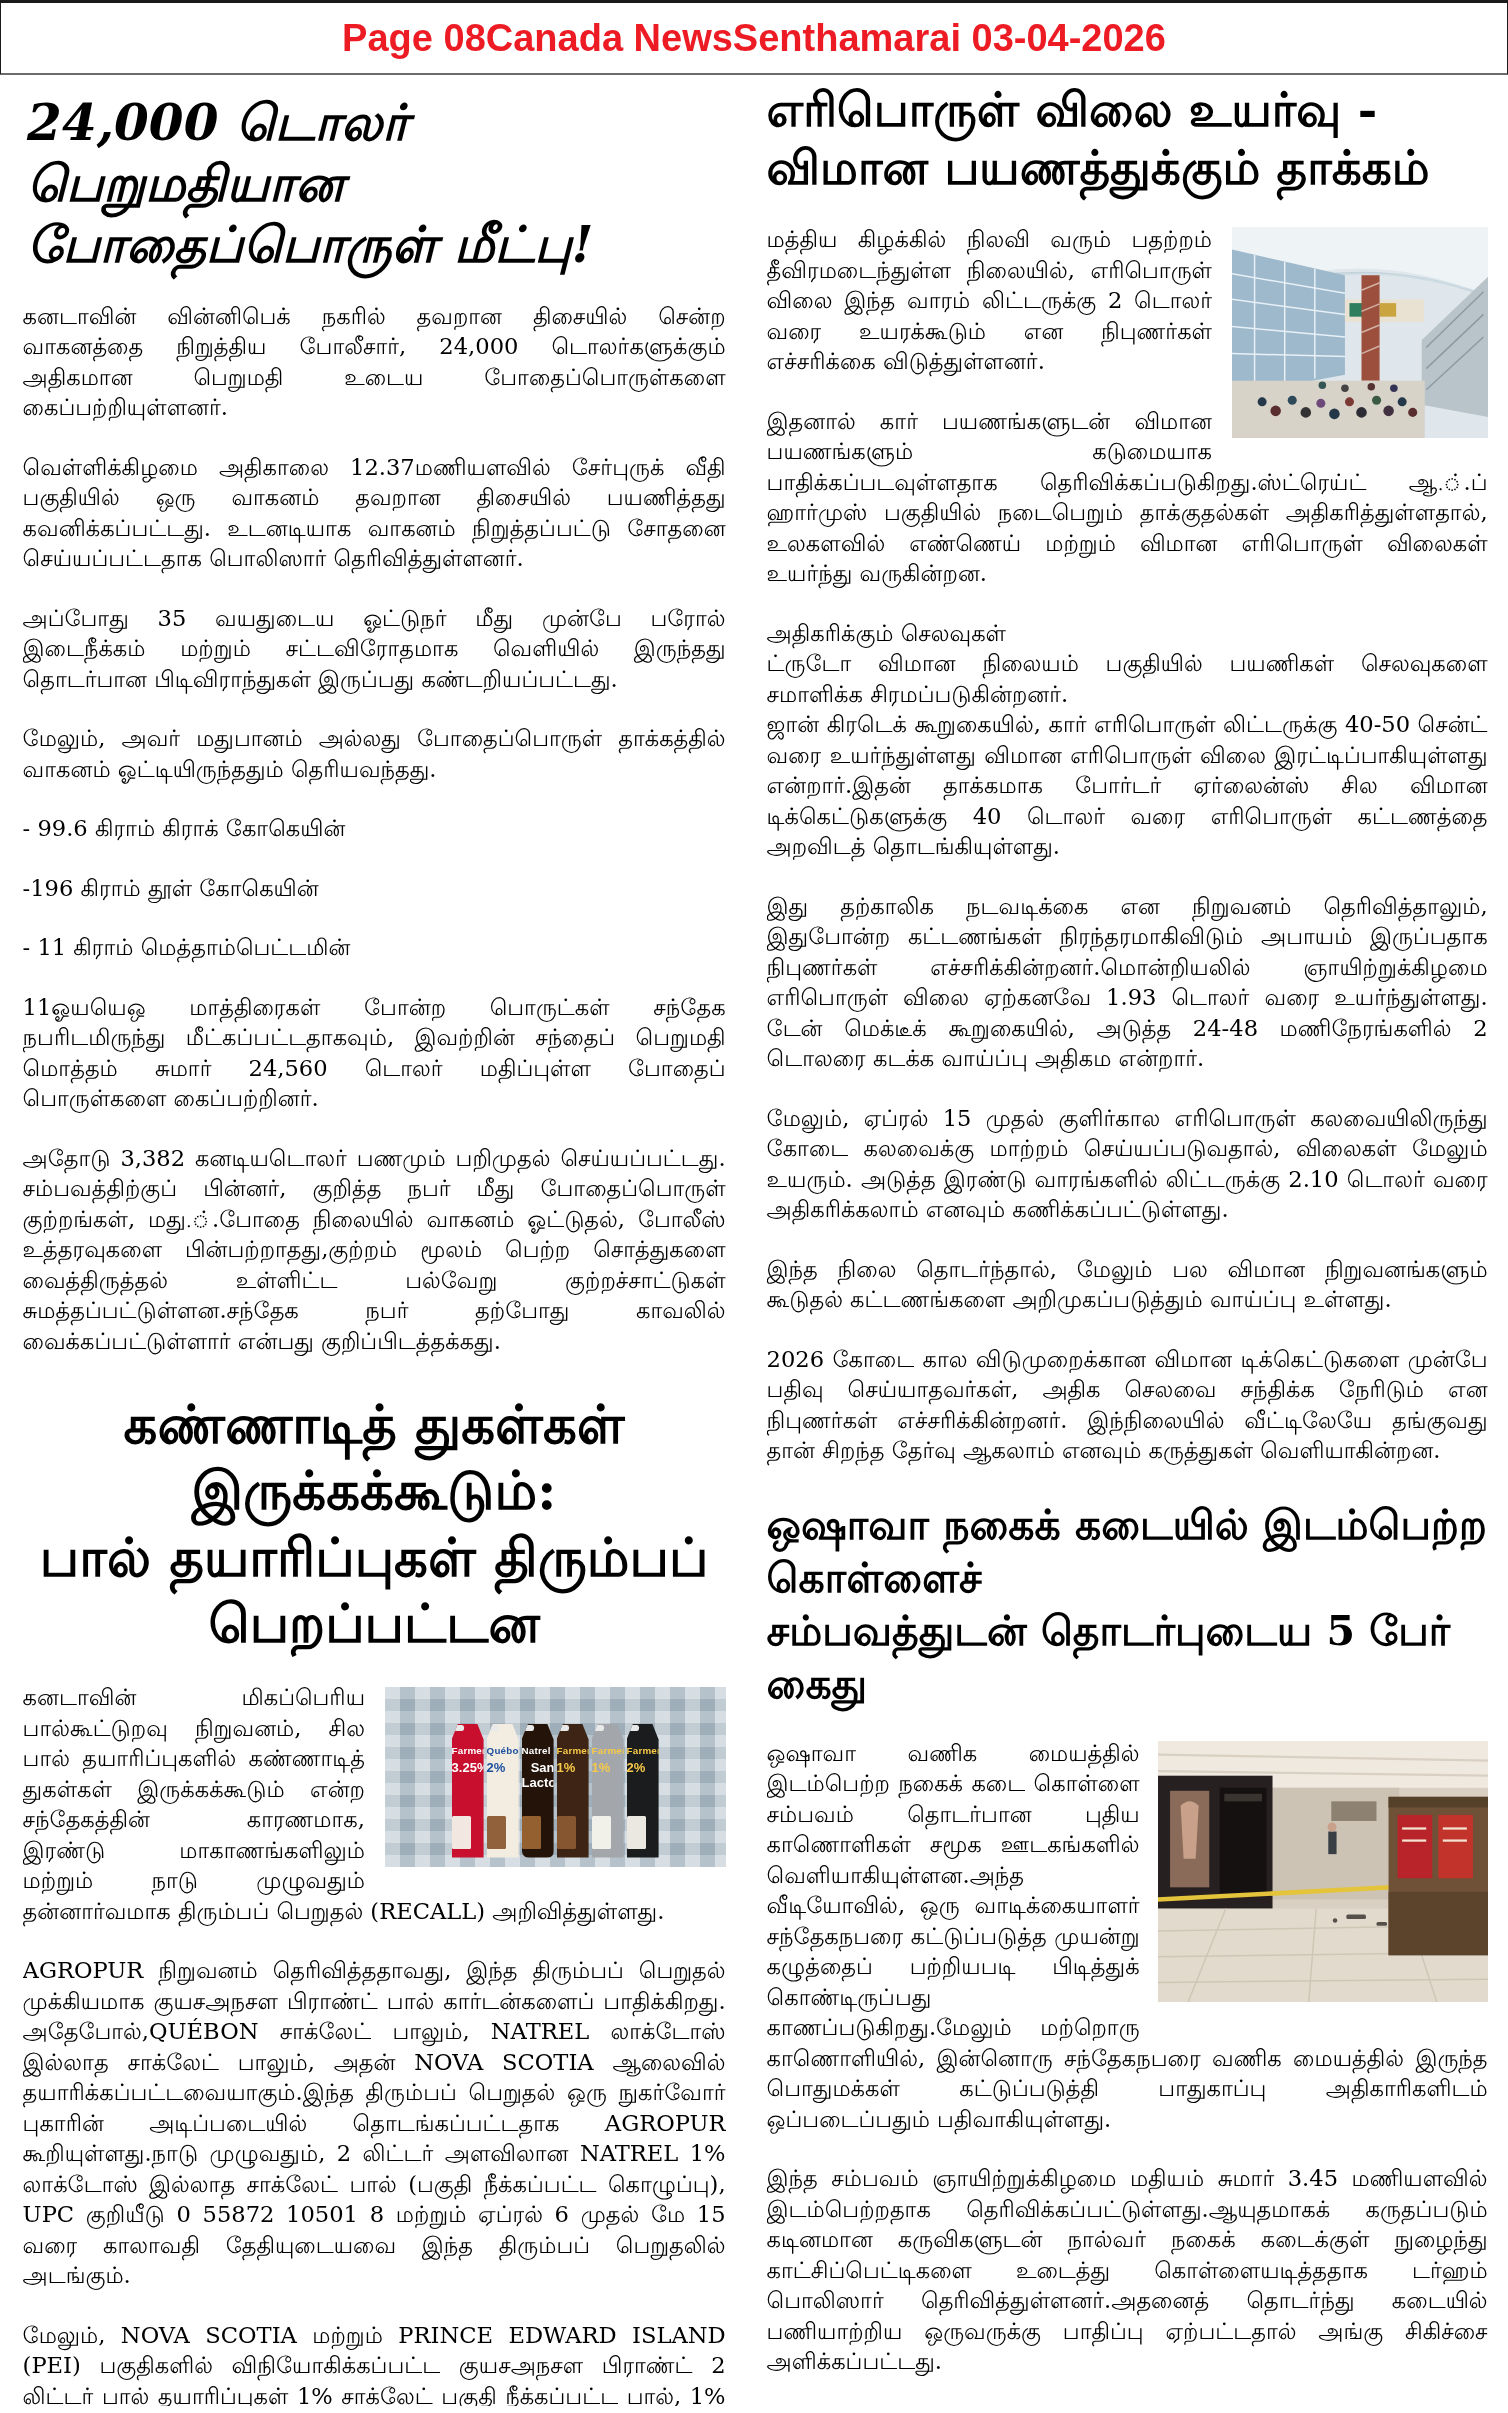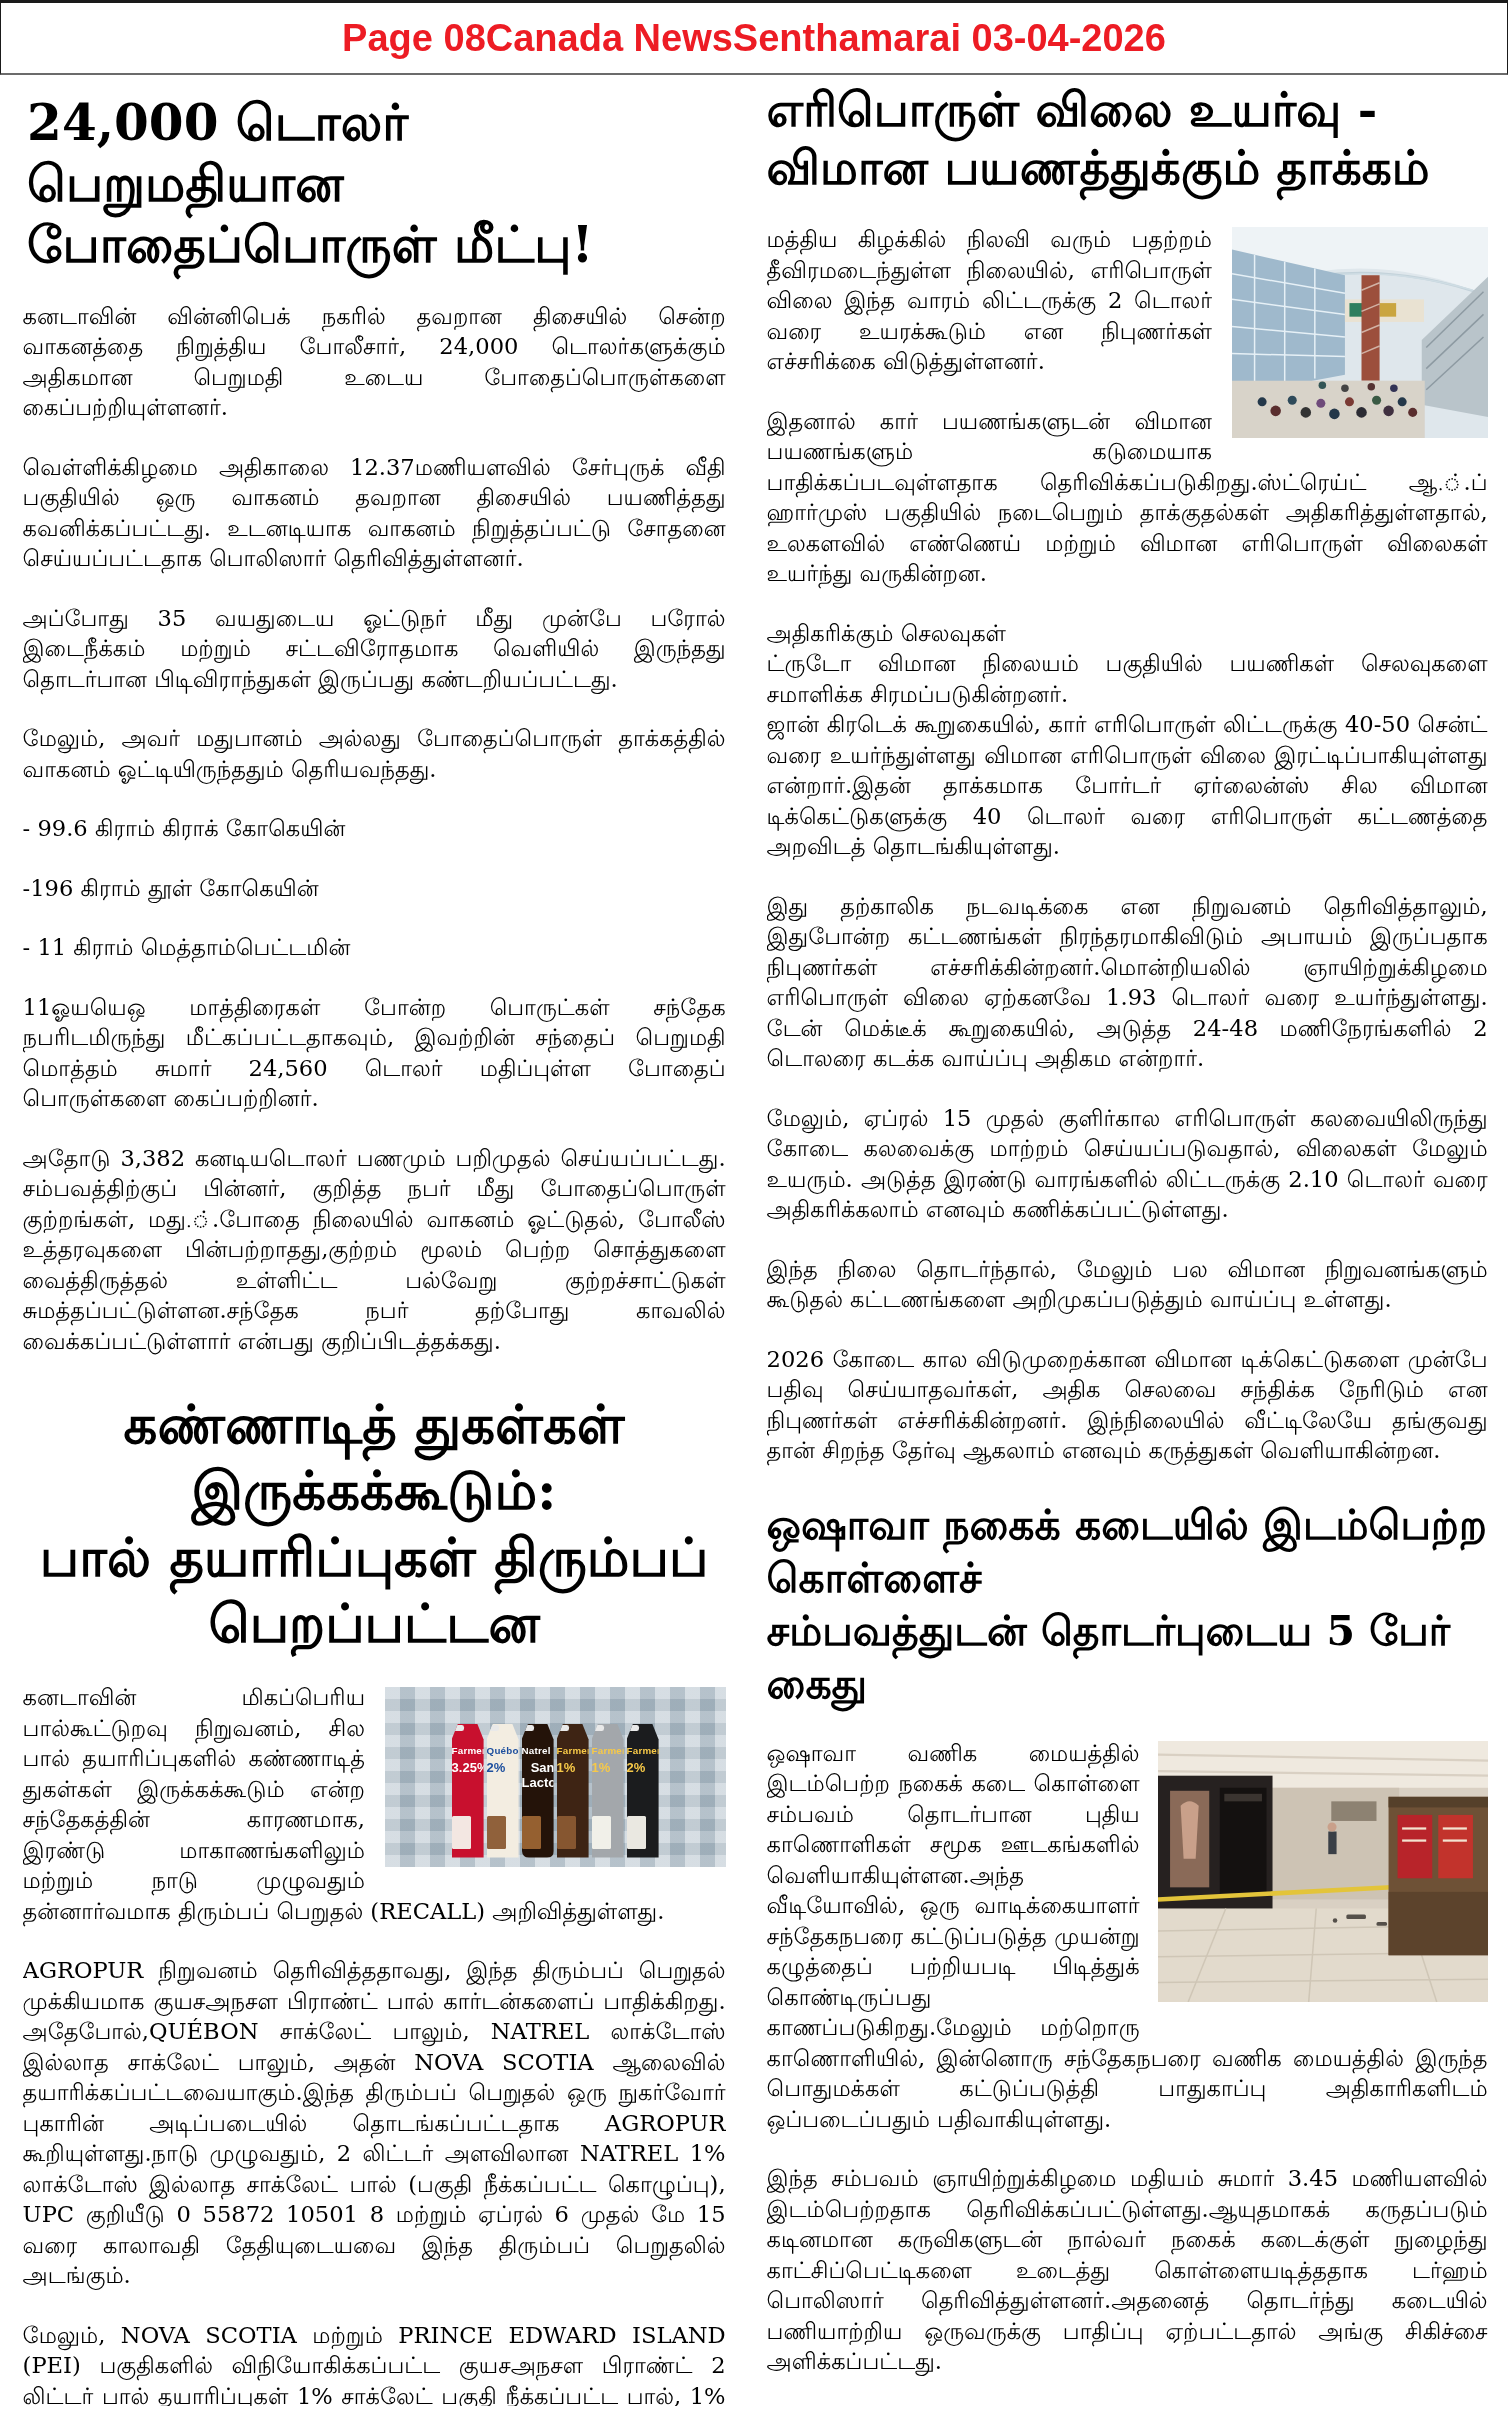--- a/index.html
+++ b/index.html
@@ -17,21 +17,21 @@
     font-family:"Liberation Sans",sans-serif;font-weight:bold;font-size:38px;
   }
   .masthead span{white-space:nowrap;}
   
   .columns{display:flex;gap:41px;padding:4.5px 18px 0 22.6px;box-sizing:border-box;}
   .col{box-sizing:border-box;height:2326px;overflow:hidden;}
   .col-left{width:703px;flex:none;}
   .col-right{width:721px;flex:none;}
   
   .headline{font-weight:bold;color:#000;margin:0 0 26px 0;}
-  .hl-1{font-size:50px;line-height:1.22;margin-top:12px;padding-left:4.5px;}
+  .hl-1{font-size:50px;line-height:1.22;margin-top:12px;padding-left:4.5px;font-style:italic;}
   .hl-2{font-size:53px;line-height:1.25;text-align:center;margin-top:35px;}
   .hl-3{font-size:47px;line-height:1.25;text-align:left;margin-top:1px;}
   .hl-4{font-size:41px;line-height:1.3;margin-top:33px;}
   
   p.body{font-size:22.6px;line-height:1.35;text-align:justify;margin:0 0 29px 0;}
   p.mb0{margin-bottom:0;}
   
   .photo{float:right;overflow:hidden;background:#ccc;}
   .photo svg{display:block;}
   .photo-airport{width:256px;height:211px;margin:3px 0 10.6px 19.6px;}

